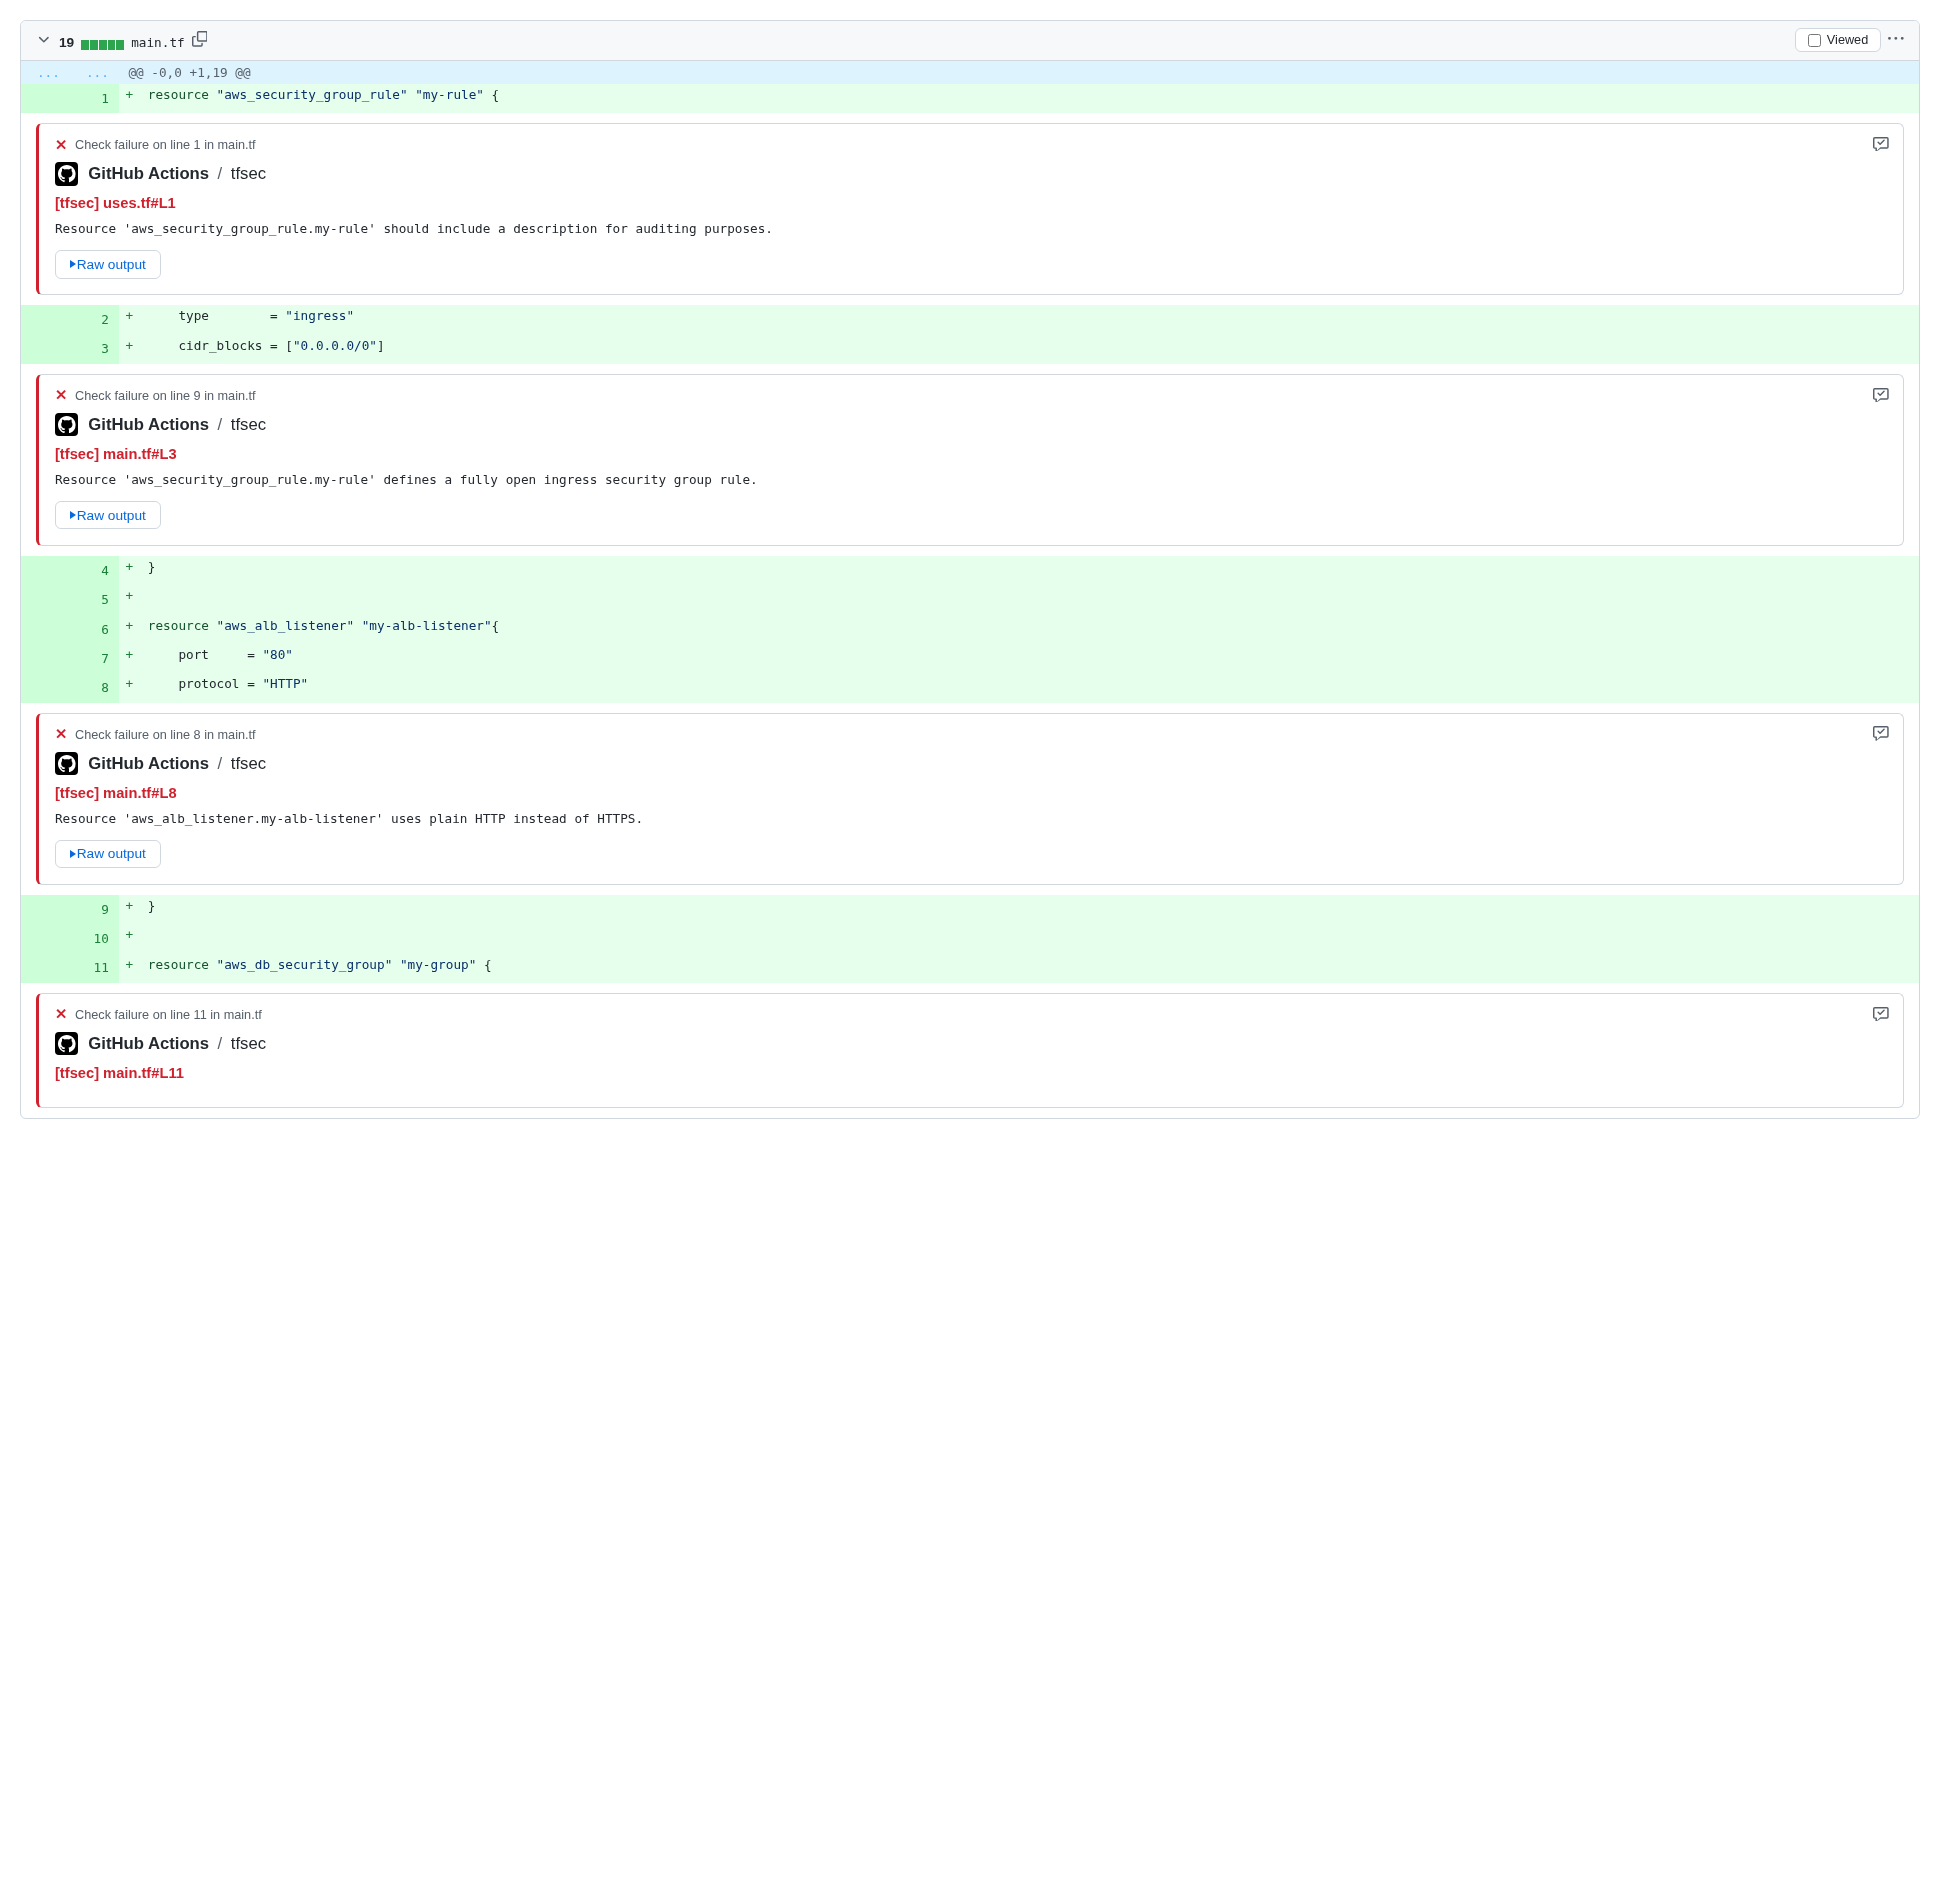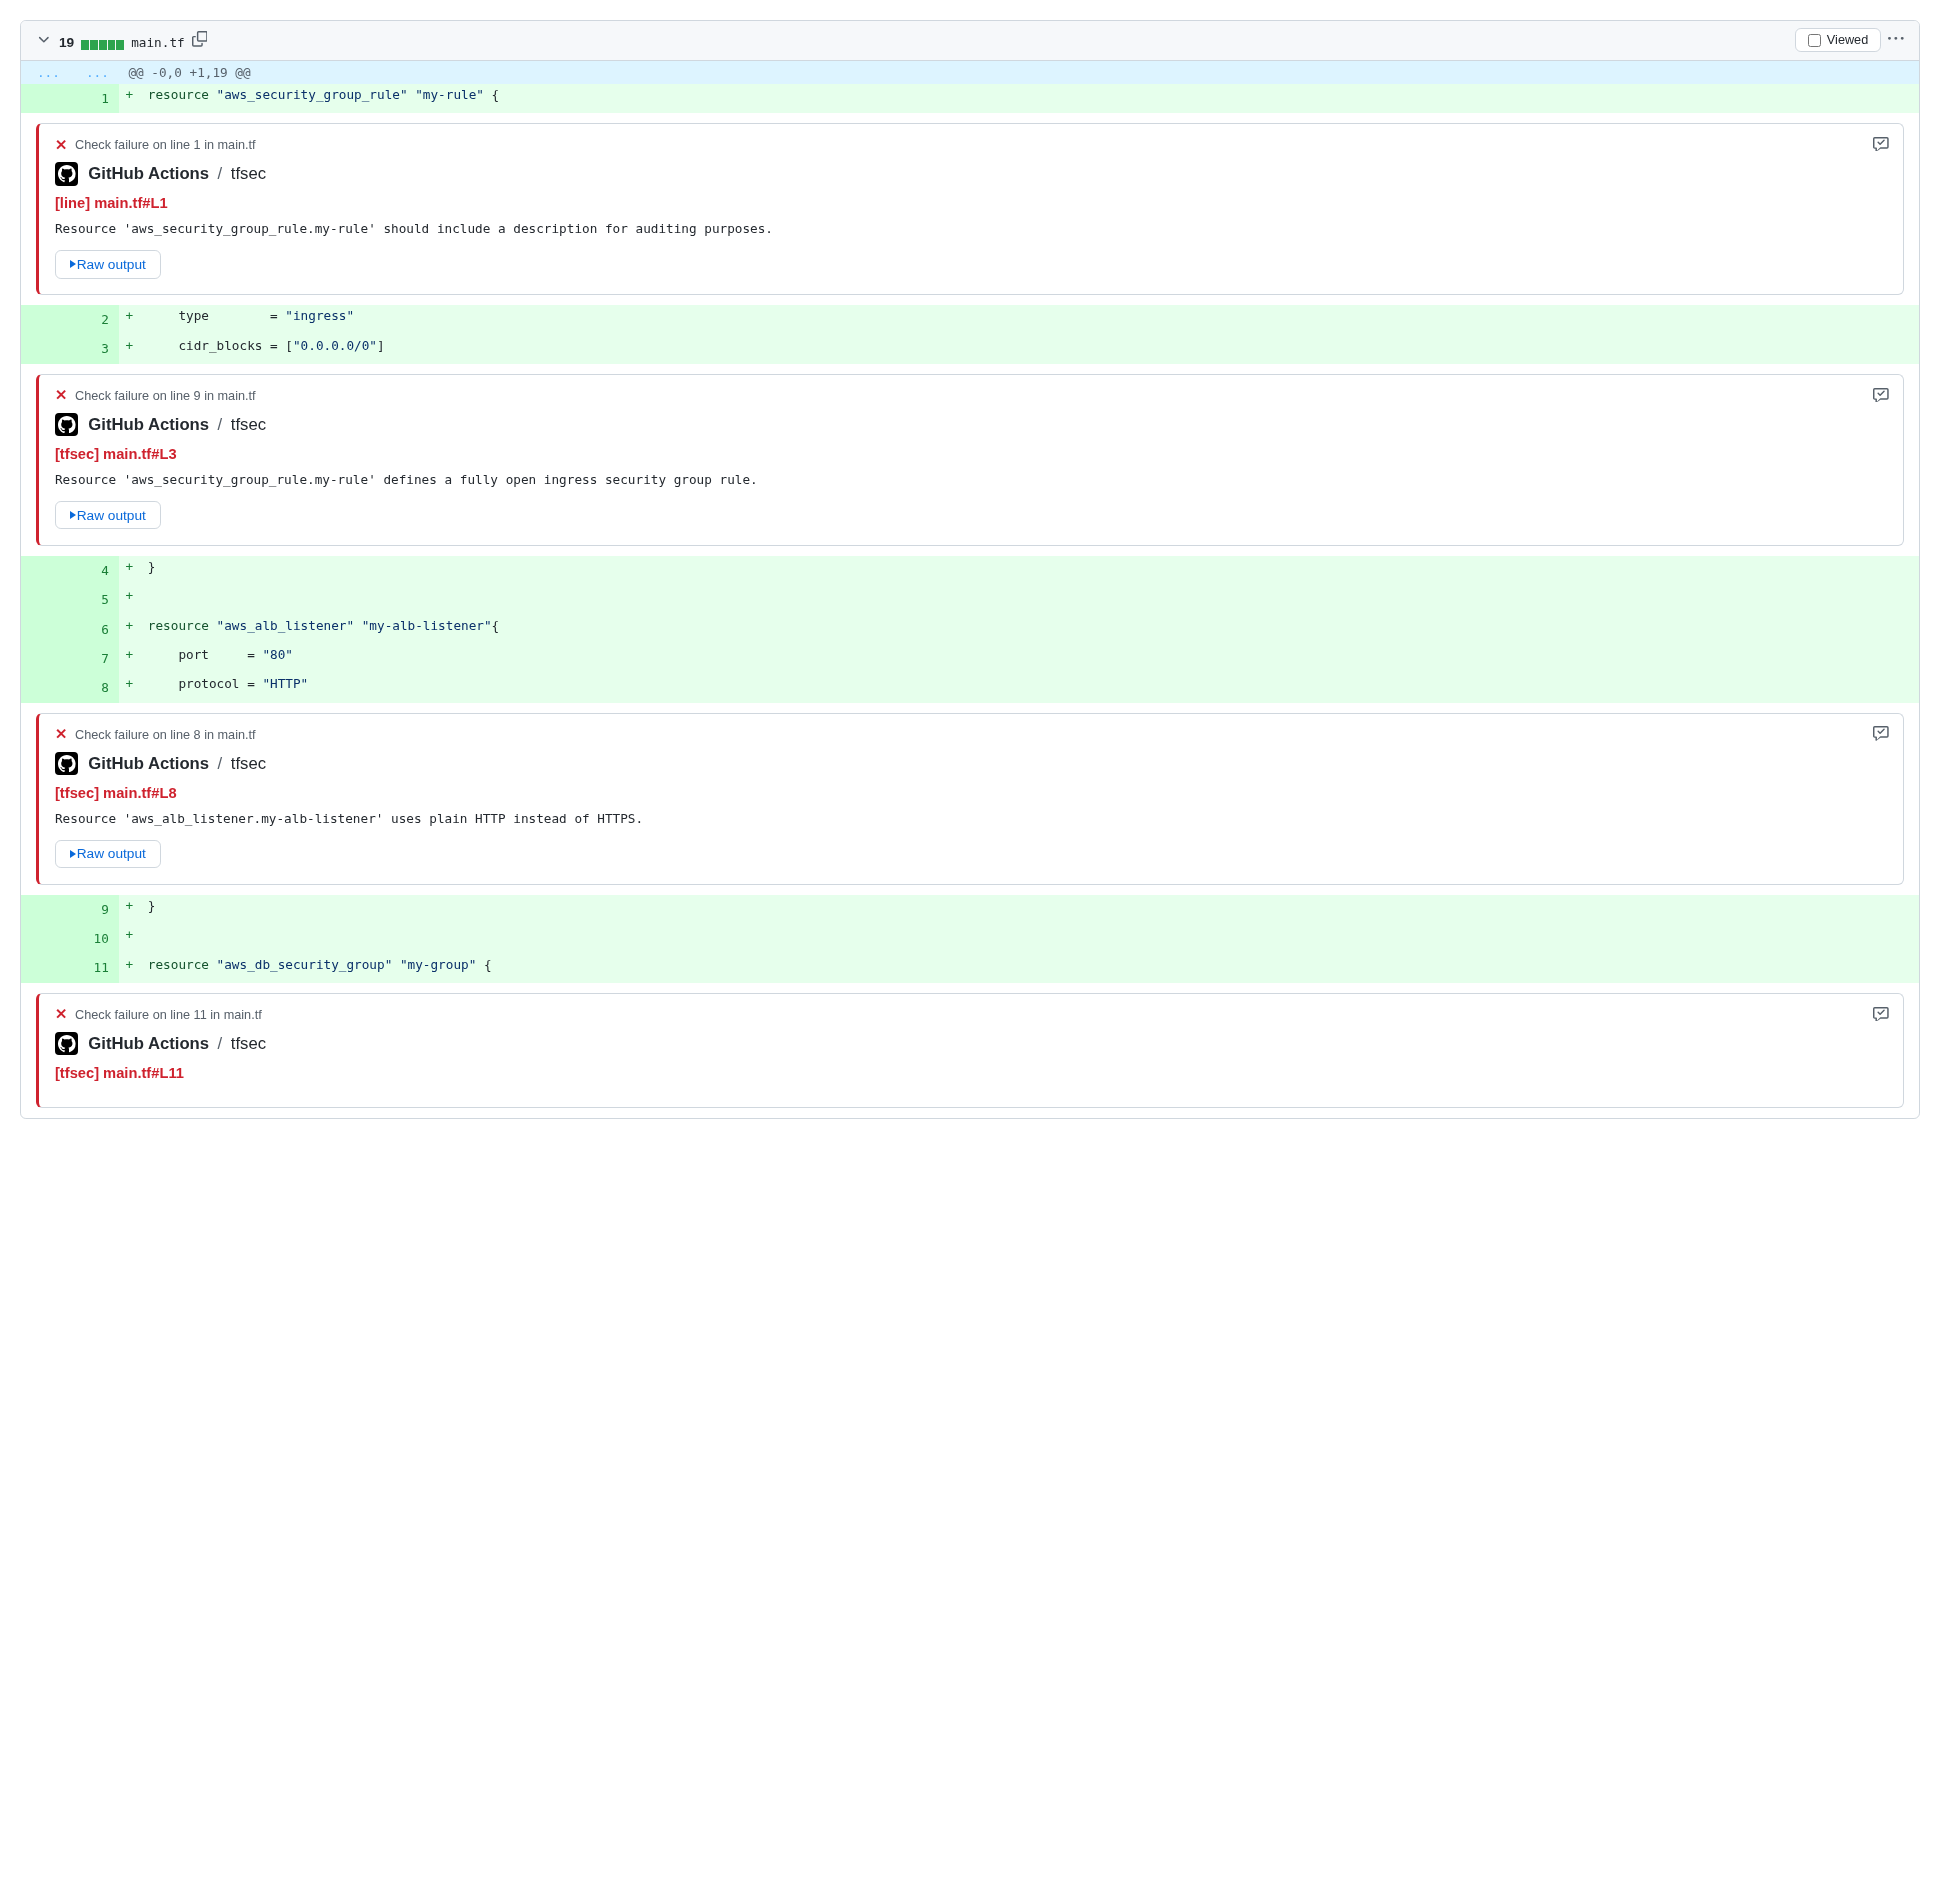--- a/index.html
+++ b/index.html
@@ -237,21 +237,21 @@
         </div><span class="ann-action"><svg width="15.7" height="15.7" viewBox="0 0 16 16">
             <path d="M1.5 2.75a.25.25 0 01.25-.25h12.5a.25.25 0 01.25.25v8.5a.25.25 0 01-.25.25h-6.5a.75.75 0 00-.53.22L4 14.94V12.5a.75.75 0 00-.75-.75h-1.5a.25.25 0 01-.25-.25v-8.5zM1.75 1A1.75 1.75 0 000 2.75v8.5C0 12.216.784 13 1.75 13H2.5v2.25a.75.75 0 001.28.53L7.56 13h6.69A1.75 1.75 0 0016 11.25v-8.5A1.75 1.75 0 0014.25 1H1.75z"></path>
             <path d="M11.78 4.97a.75.75 0 10-1.06-1.06L7.25 7.38 5.78 5.91a.75.75 0 00-1.06 1.06l2 2a.75.75 0 001.06 0l4-4z"></path>
           </svg></span><div class="ann-source">
           <span class="gh-logo">
             <svg viewBox="0 0 16 16">
               <path d="M8 0C3.58 0 0 3.58 0 8c0 3.54 2.29 6.53 5.47 7.59.4.07.55-.17.55-.38 0-.19-.01-.82-.01-1.49-2.01.37-2.53-.49-2.69-.94-.09-.23-.48-.94-.82-1.13-.28-.15-.68-.52-.01-.53.63-.01 1.08.58 1.23.82.72 1.21 1.87.87 2.33.66.07-.52.28-.87.51-1.07-1.78-.2-3.64-.89-3.64-3.95 0-.87.31-1.59.82-2.15-.08-.2-.36-1.02.08-2.12 0 0 .67-.21 2.2.82.64-.18 1.32-.27 2-.27.68 0 1.36.09 2 .27 1.53-1.04 2.2-.82 2.2-.82.44 1.1.16 1.92.08 2.12.51.56.82 1.27.82 2.15 0 3.07-1.87 3.75-3.65 3.95.29.25.54.73.54 1.48 0 1.07-.01 1.93-.01 2.2 0 .21.15.46.55.38A8.013 8.013 0 0016 8c0-4.42-3.58-8-8-8z"></path>
             </svg>
           </span>
           <span><span class="ann-source-name">GitHub Actions</span><span class="ann-source-sep"> / </span><span class="ann-source-check">tfsec</span></span>
-        </div><div class="ann-link">[line] main.tf#L1</div><div class="ann-msg">Resource 'aws_security_group_rule.my-rule' should include a description for auditing purposes.</div><button class="raw-output-btn">
+        </div><div class="ann-link">[tfsec] uses.tf#L1</div><div class="ann-msg">Resource 'aws_security_group_rule.my-rule' should include a description for auditing purposes.</div><button class="raw-output-btn">
           <span class="tri"></span>
           <span>Raw output</span>
         </button></div>
       <div class="code-row addition">
         <div class="ln-cell old"></div>
         <div class="ln-cell new">2</div>
         <div class="marker-cell">+</div>
         <div class="code-cell"><span>     type        = </span><span class="tok-string">"ingress"</span></div>
       </div>
       <div class="code-row addition">

